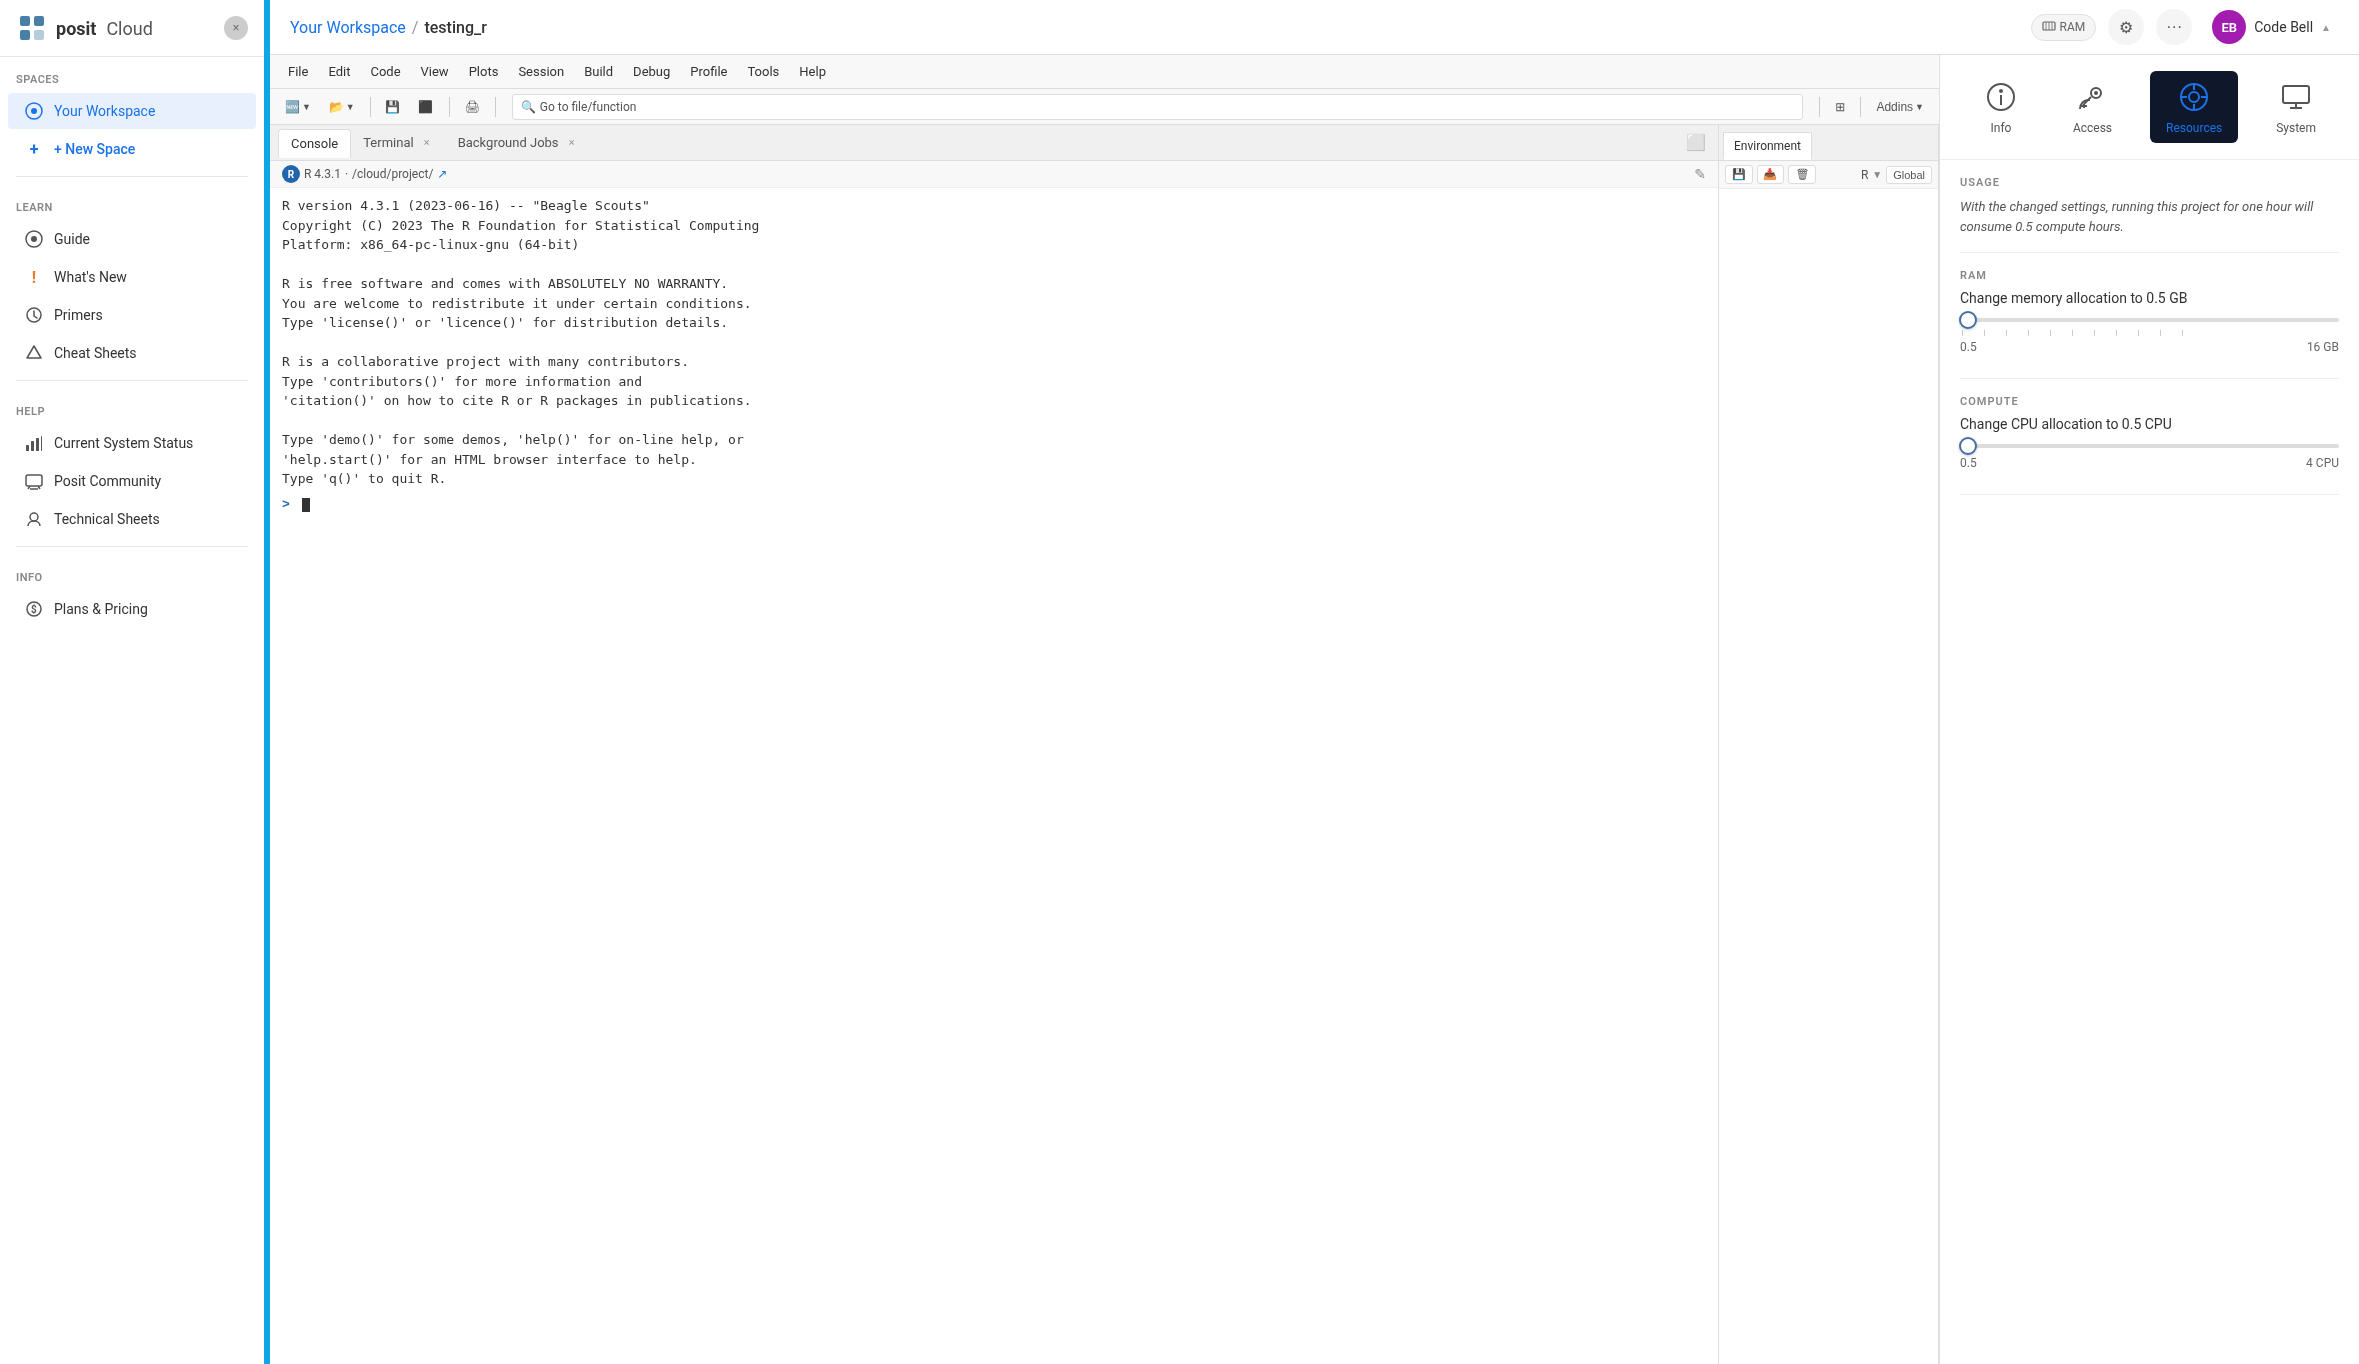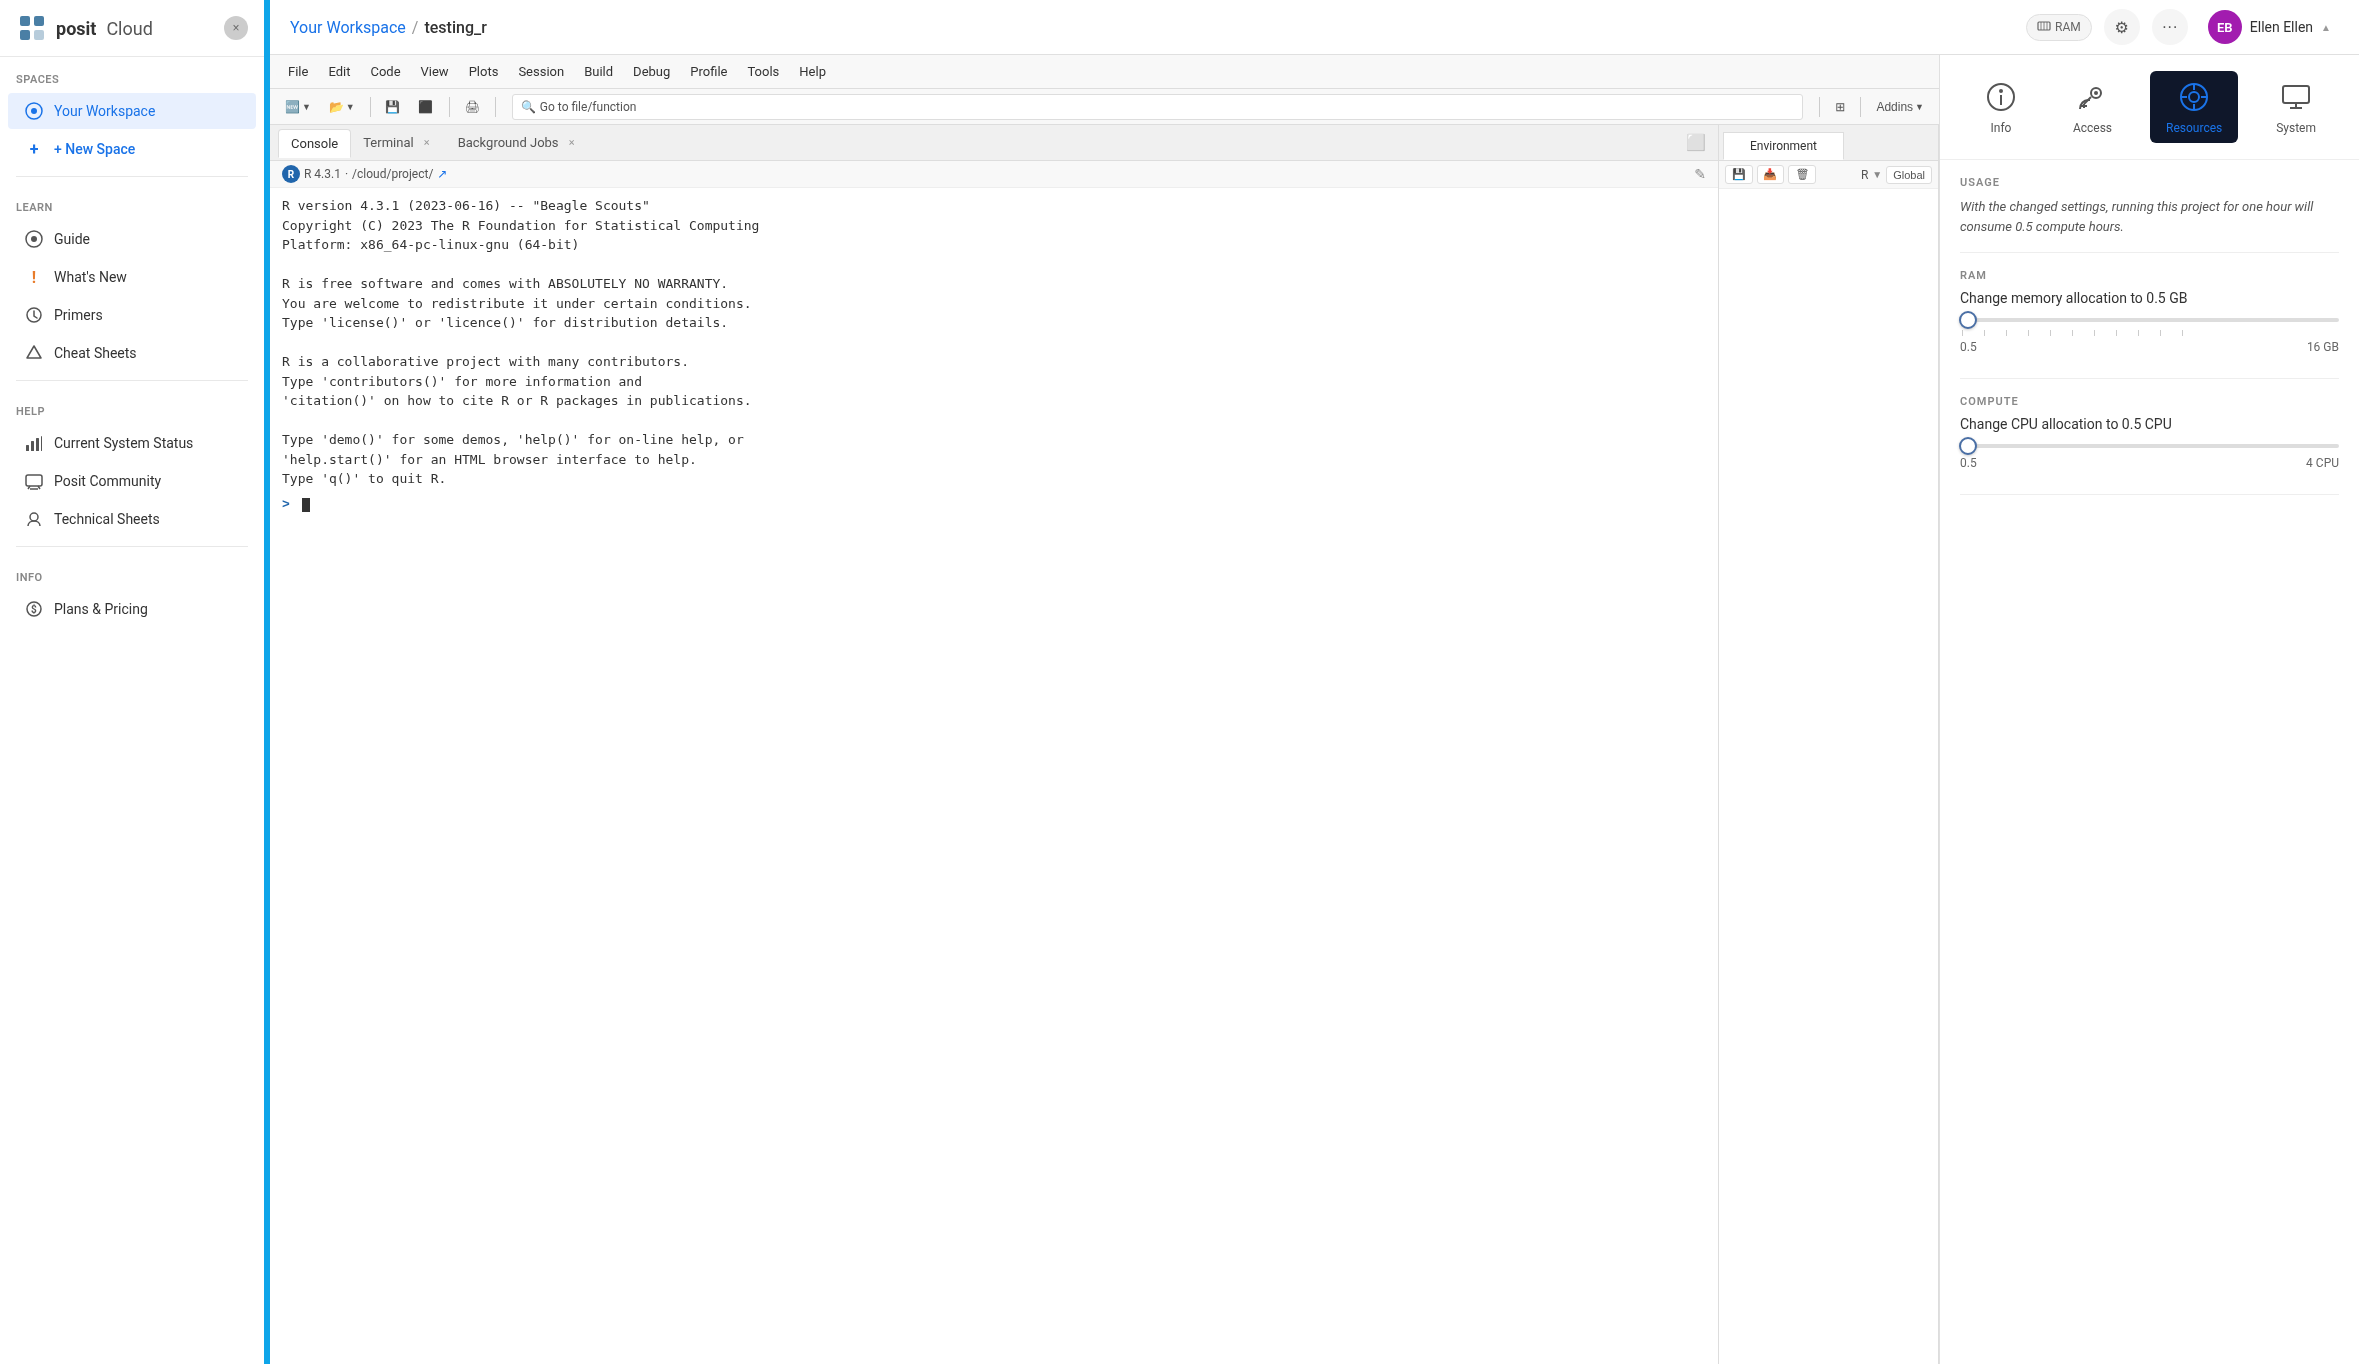--- a/index.html
+++ b/index.html
@@ -364,21 +364,21 @@
       display: flex;
       background: #f0f0f0;
       border-bottom: 1px solid #ddd;
       padding: 0 4px;
       height: 36px;
       align-items: flex-end;
       flex-shrink: 0;
       overflow: hidden;
     }
     .env-tab {
-      padding: 6px 26px;
+      padding: 6px 10px;
       font-size: 12px;
       cursor: pointer;
       color: #555;
       white-space: nowrap;
     }
     .env-tab.active {
       background: #fff;
       color: #333;
       border: 1px solid #ddd;
       border-bottom: 1px solid #fff;
@@ -694,21 +694,21 @@
         <span>RAM</span>
       </div>
       <button class="topbar-icon-btn">
         <span>⚙</span>
       </button>
       <button class="topbar-icon-btn">
         <span>···</span>
       </button>
       <div class="user-area">
         <div class="user-avatar">EB</div>
-        <span class="user-name">Ellen Ellen</span>
+        <span class="user-name">Code Bell</span>
         <span style="color:#999; font-size:10px;">▲</span>
       </div>
     </div>
   </div>
 
   <div id="content">
 
     <div id="ide-area">
 
       <div id="menubar">

